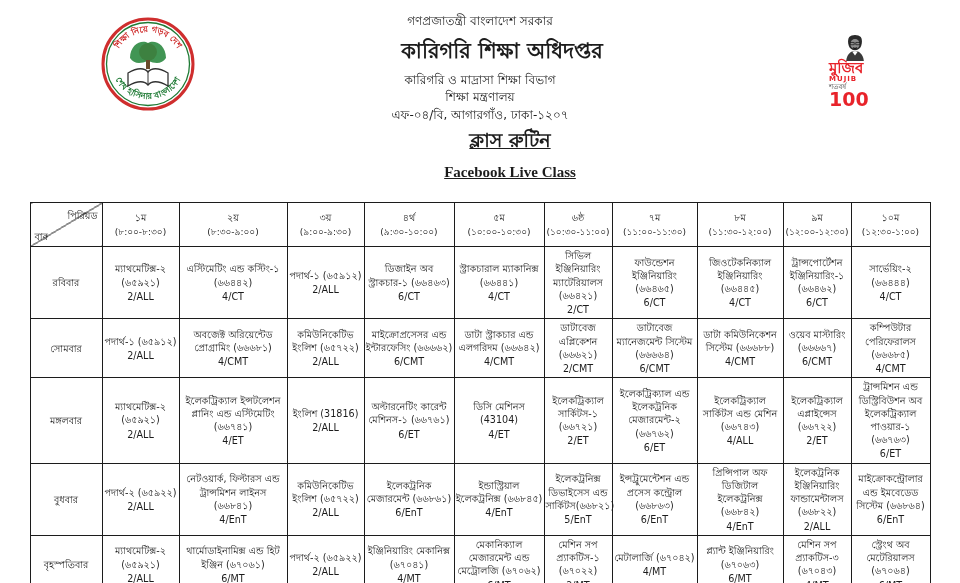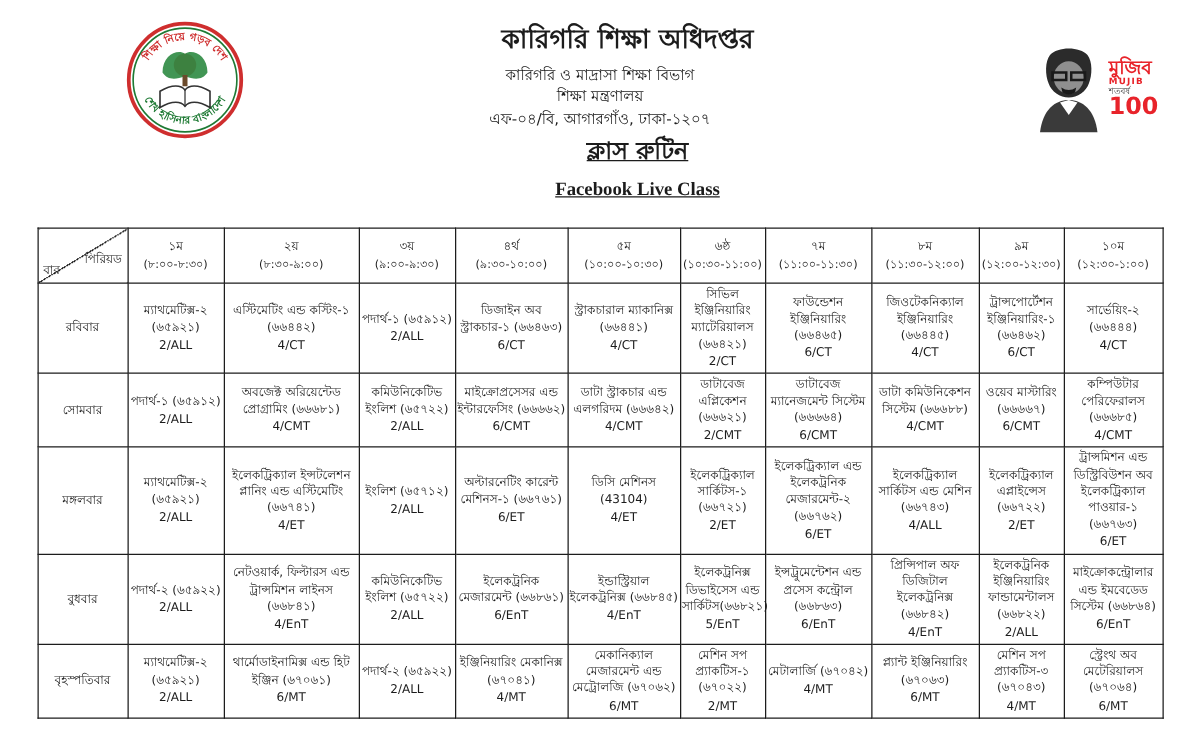--- a/index.html
+++ b/index.html
@@ -10,21 +10,21 @@
   }
   .page { position:relative; width:960px; height:583px; overflow:hidden; background:#fff; }
 
   
   .gov-header { position:relative; padding-top:12px; text-align:center; }
   .gh-line1 { font-size:12px; }
   .gh-line2 { font-size:21px; font-weight:bold; margin:3px 0 2px;padding-left:44px; }
   .gh-line3, .gh-line4, .gh-line5 { font-size:12px; line-height:1.45; }
 
   .dte-logo { position:absolute; left:100px; top:16px; width:96px; height:96px; }
-  .mujib-logo { position:absolute; right:16px; top:34px; width:118px; height:74px; display:flex; align-items:center; }
+  .mujib-logo { position:absolute; right:16px; top:34px; width:118px; height:74px; display:flex; align-items:flex-start;flex-direction:column; }
   .mujib-text { margin-left:3px; text-align:left; line-height:1; }
   .mujib-bn { color:#e8232a; font-weight:bold; font-size:15px; }
   .mujib-en { color:#e8232a; font-size:7px; letter-spacing:1px; font-weight:bold; }
   .mujib-sb { color:#3a3a3a; font-size:7px; margin-top:1px; }
   .mujib-100 { color:#e8232a; font-weight:bold; font-size:19px; line-height:0.9; }
 
   
   .title-band { position:relative; height:74px; margin-top:2px; }
   .start-note { position:absolute; left:80px; top:16px; font-size:21px; font-weight:bold; }
   .tb-center { position:absolute; left:310px; right:250px; top:0; text-align:center; }
@@ -39,21 +39,21 @@
     border:1px solid #1c1c1c; text-align:center; vertical-align:middle;
     font-weight:normal; font-size:9.6px; line-height:1.38; padding:2px 1px;
   }
   .routine thead th { height:44px; }
   .routine tbody td { height:52px; }
   .ptime { font-size:9px; margin-top:2px; }
   .corner-cell {
     position:relative; padding:0 !important;
     background:linear-gradient(to bottom right, transparent 49.4%, #1c1c1c 49.4%, #1c1c1c 50.6%, transparent 50.6%);
   }
-  .corner-top { position:absolute; top:18px; right:4px; font-size:9.6px; }
+  .corner-top { position:absolute; top:6px; right:4px; font-size:9.6px; }
   .corner-bottom { position:absolute; bottom:3px; left:4px; font-size:9.6px;margin-top:41px; }
   .day-cell { font-size:11px; }
   .grp { margin-top:1px; }
 </style>
 </head>
 <body>
 
 <div class="page">
 
   <div class="gov-header">
@@ -73,20 +73,21 @@
           <textPath href="#arcBot" startOffset="50%" text-anchor="middle">শেখ হাসিনার বাংলাদেশ</textPath>
         </text>
         <circle cx="48" cy="36" r="9" fill="#d43a3a"></circle>
         <path d="M30,42 C30,28 42,23 48,27 C54,23 66,28 66,42 C62,48 56,48 48,45 C40,48 34,48 30,42 Z" fill="#2c8a41" opacity="0.9"></path>
         <rect x="46" y="44" width="4" height="9" fill="#6b4a2b"></rect>
         <path d="M28,57 C38,51 45,52 48,56 C51,52 58,51 68,57 L68,70 C58,64 51,65 48,69 C45,65 38,64 28,70 Z" fill="#ffffff" stroke="#333333" stroke-width="1.3"></path>
         <line x1="48" y1="56" x2="48" y2="69" stroke="#333333" stroke-width="1"></line>
       </svg>
     </span>
 
+    <div class="gh-line1">গণপ্রজাতন্ত্রী বাংলাদেশ সরকার</div>
     <div class="gh-line2">কারিগরি শিক্ষা অধিদপ্তর</div>
     <div class="gh-line3">কারিগরি ও মাদ্রাসা শিক্ষা বিভাগ</div>
     <div class="gh-line4">শিক্ষা মন্ত্রণালয়</div>
     <div class="gh-line5">এফ-০৪/বি, আগারগাঁও, ঢাকা-১২০৭</div>
 
     <span class="mujib-logo">
       <svg width="58" height="70" viewBox="0 0 58 70">
         <path d="M14,8 C20,1 38,1 44,8 C48,13 48,24 45,31 C43,37 36,42 29,42 C22,42 15,37 13,31 C10,24 10,13 14,8 Z" fill="#2b2b2b"></path>
         <ellipse cx="29" cy="26" rx="12" ry="13" fill="#8f8f8f"></ellipse>
         <path d="M16,22 h11 v6 h-11 z M31,22 h11 v6 h-11 z" fill="none" stroke="#1a1a1a" stroke-width="2"></path>
@@ -263,21 +264,21 @@
           <td class="day-cell">মঙ্গলবার</td>
           <td>
             <div>ম্যাথমেটিক্স-২ (৬৫৯২১)</div>
             <div class="grp">2/ALL</div>
           </td>
           <td>
             <div>ইলেকট্রিক্যাল ইন্সটলেশন প্লানিং এন্ড এস্টিমেটিং (৬৬৭৪১)</div>
             <div class="grp">4/ET</div>
           </td>
           <td>
-            <div>ইংলিশ (৬৫৭১২)</div>
+            <div>ইংলিশ (31816)</div>
             <div class="grp">2/ALL</div>
           </td>
           <td>
             <div>অল্টারনেটিং কারেন্ট মেশিনস-১ (৬৬৭৬১)</div>
             <div class="grp">6/ET</div>
           </td>
           <td>
             <div>ডিসি মেশিনস (43104)</div>
             <div class="grp">4/ET</div>
           </td>

